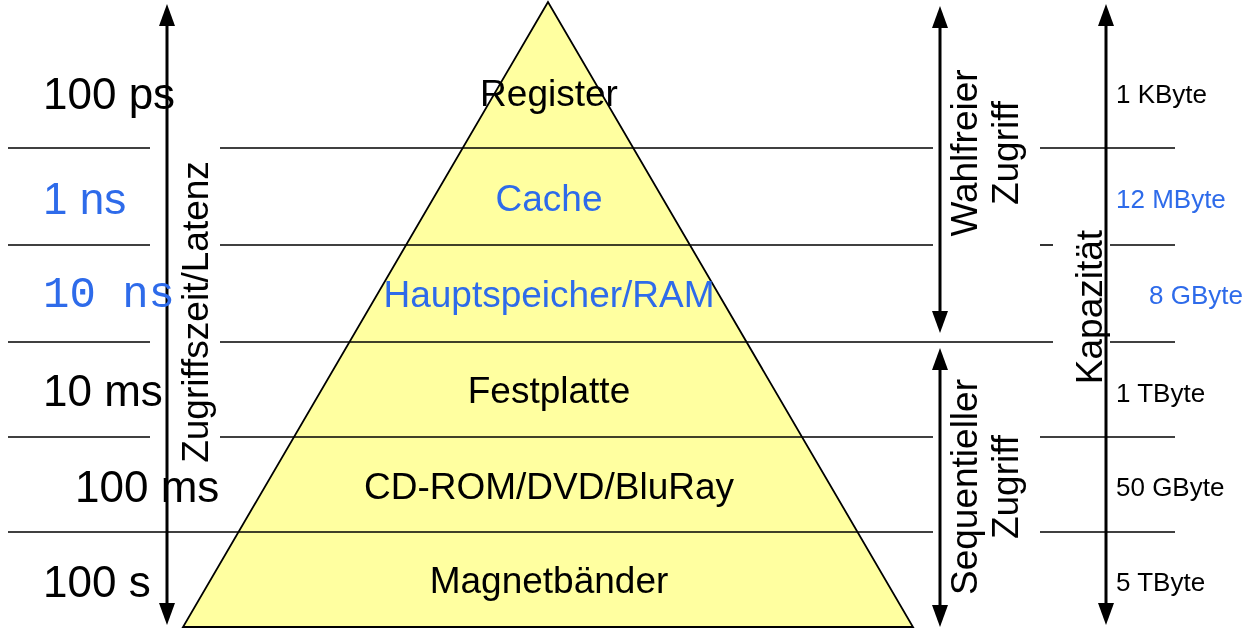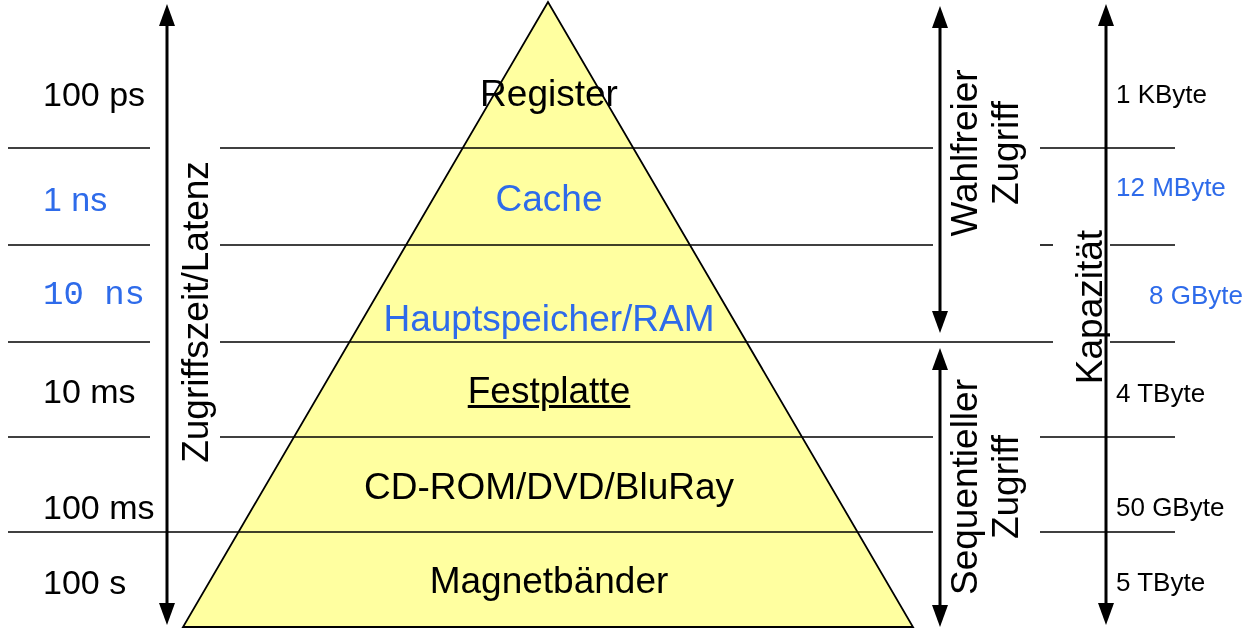--- a/index.html
+++ b/index.html
@@ -6,21 +6,21 @@
   .canvas{
     position:relative;
     width:1259px;height:642px;
     background:#ffffff;
     font-family:"Liberation Sans", sans-serif;
     overflow:hidden;
     color:#000;
   }
   .canvas svg{position:absolute;left:0;top:0;}
   .txt{position:absolute;white-space:nowrap;}
-  .time{left:43px;height:38px;line-height:38px;font-size:34px;}
+  .time{left:43px;height:38px;line-height:38px;font-size:44px;}
   .cap{left:1116px;height:38px;line-height:38px;font-size:26px;}
   .lvl{left:199px;width:700px;height:44px;line-height:44px;font-size:37px;text-align:center;}
   .rot{
     position:absolute;
     transform:translate(-50%,-50%) rotate(-90deg);
     font-size:37px;line-height:41px;
     text-align:center;white-space:pre-line;
   }
   .blue{color:var(--highlight-blue,#2E6BEA);}
 </style>
@@ -78,35 +78,35 @@
       <line x1="1106" y1="22" x2="1106" y2="607" stroke-width="3"></line>
       <polygon points="1106,4 1098,26 1114,26" stroke="none"></polygon>
       <polygon points="1106,625 1098,603 1114,603" stroke="none"></polygon>
     </g>
   </svg>
 
   <div class="txt time" style="top:75px;">100 ps</div>
   <div class="txt time blue" style="top:180px;">1 ns</div>
   <div class="txt time blue" style="top:276px;font-family:Liberation Mono, monospace;">10 ns</div>
   <div class="txt time" style="top:372px;">10 ms</div>
-  <div class="txt time" style="top:488px;">100 ms</div>
+  <div class="txt time" style="top:468px;margin-left:32px;">100 ms</div>
   <div class="txt time" style="top:563px;">100 s</div>
 
   <div class="txt lvl" style="top:72px;">Register</div>
   <div class="txt lvl blue" style="top:177px;">Cache</div>
-  <div class="txt lvl blue" style="top:273px;margin-top:24px;">Hauptspeicher/RAM</div>
-  <div class="txt lvl" style="top:369px;text-decoration:underline;">Festplatte</div>
+  <div class="txt lvl blue" style="top:273px;">Hauptspeicher/RAM</div>
+  <div class="txt lvl" style="top:369px;">Festplatte</div>
   <div class="txt lvl" style="top:465px;">CD-ROM/DVD/BluRay</div>
   <div class="txt lvl" style="top:559px;">Magnetbänder</div>
 
   <div class="txt cap" style="top:75px;">1 KByte</div>
-  <div class="txt cap blue" style="top:168px;">12 MByte</div>
+  <div class="txt cap blue" style="top:180px;">12 MByte</div>
   <div class="txt cap blue" style="top:276px;margin-left:33px;">8 GByte</div>
-  <div class="txt cap" style="top:374px;">4 TByte</div>
-  <div class="txt cap" style="top:488px;">50 GByte</div>
+  <div class="txt cap" style="top:374px;">1 TByte</div>
+  <div class="txt cap" style="top:468px;">50 GByte</div>
   <div class="txt cap" style="top:563px;text-align:right;">5 TByte</div>
 
   <div class="rot" style="left:195px;top:312px;">Zugriffszeit/Latenz</div>
   <div class="rot" style="left:985px;top:153px;">Wahlfreier
 Zugriff</div>
   <div class="rot" style="left:985px;top:487px;">Sequentieller
 Zugriff</div>
   <div class="rot" style="left:1089px;top:307px;">Kapazität</div>
 
 </div>

